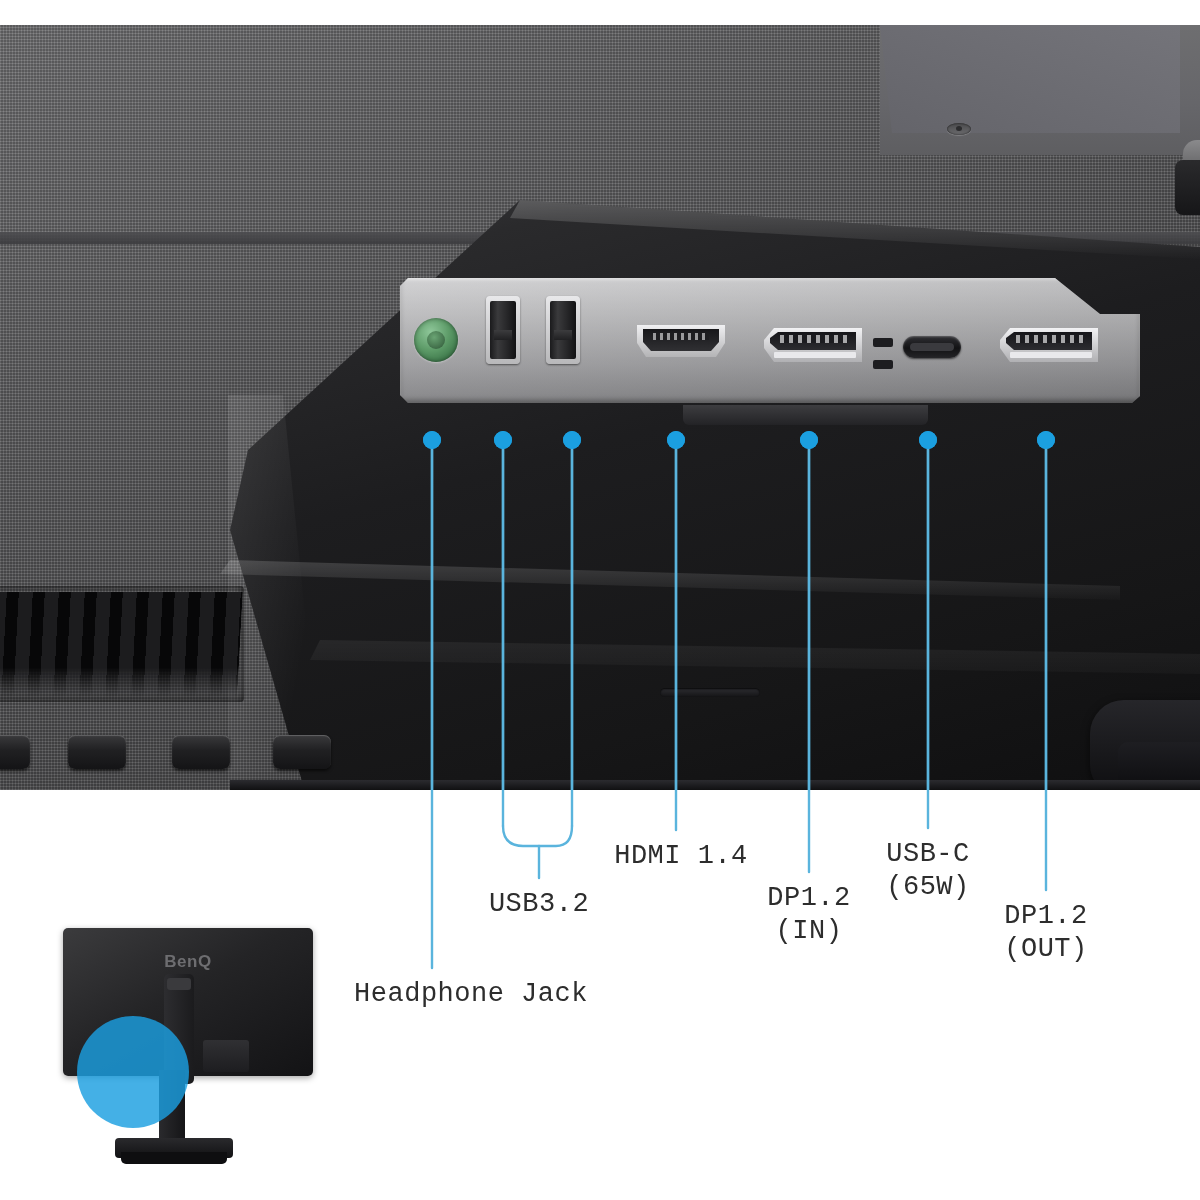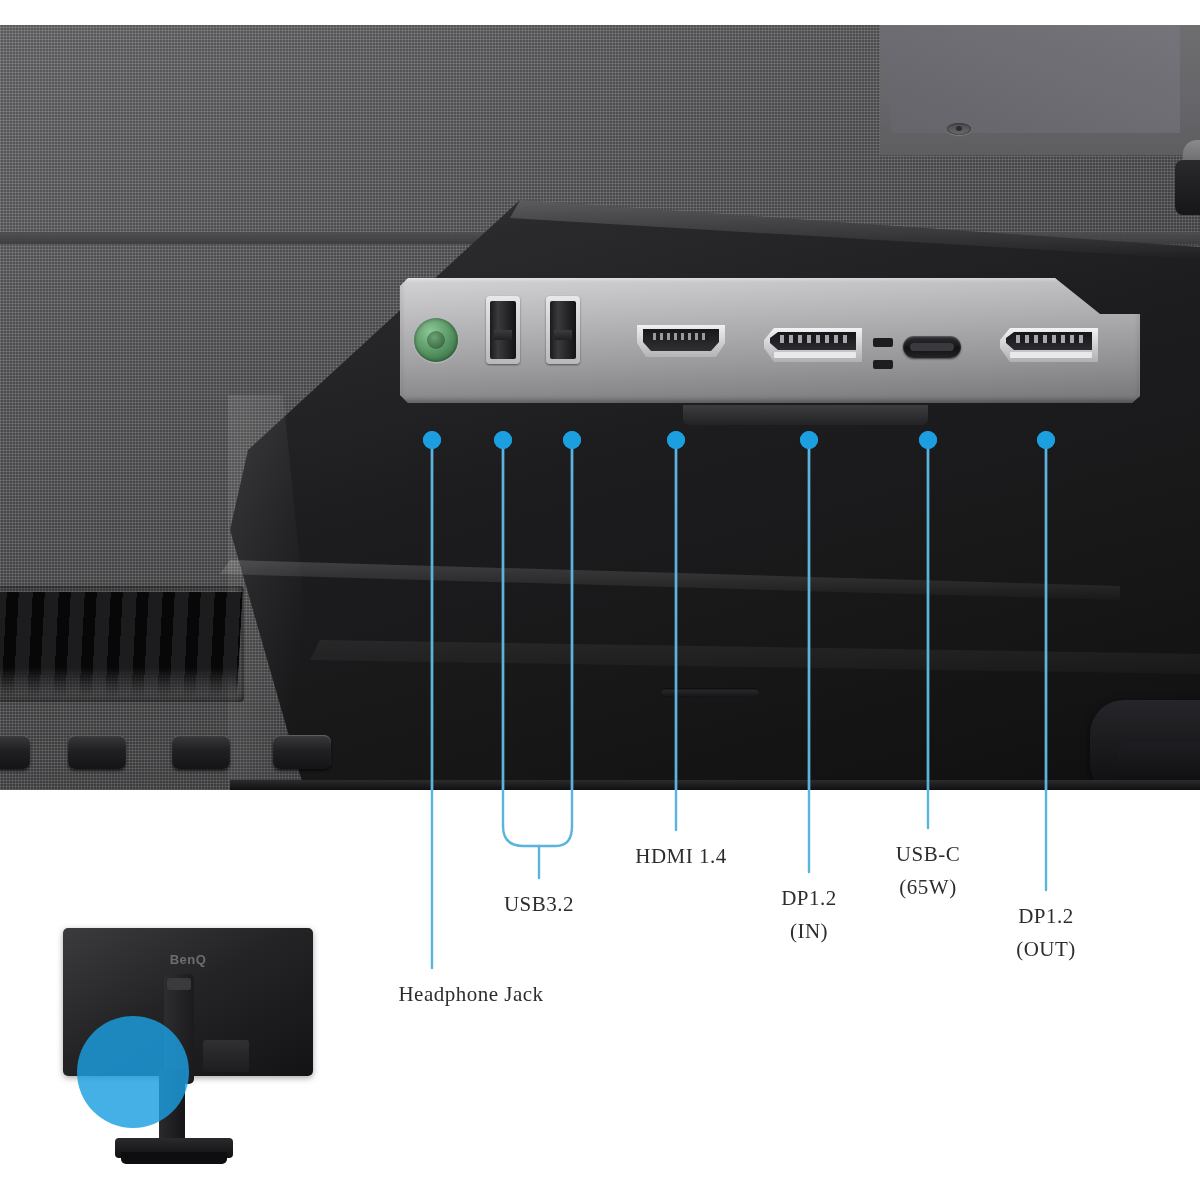--- a/index.html
+++ b/index.html
@@ -135,31 +135,31 @@
      background:linear-gradient(180deg,#26262a,#0d0d0f);box-shadow:0 3px 8px rgba(0,0,0,.6);}
   .stand-base2{position:absolute;left:1118px;top:742px;width:150px;height:56px;border-radius:10px 0 0 0;
      background:linear-gradient(180deg,#1e1e22,#0a0a0c);}
   .body-bot-edge{position:absolute;left:230px;top:780px;width:985px;height:12px;
      background:linear-gradient(180deg,#2b2b2f,#0b0b0c);}
 
   
   .callout-layer{position:absolute;left:0;top:0;width:1200px;height:1200px;pointer-events:none;}
   .dot{position:absolute;width:18px;height:18px;border-radius:50%;background:#1b9fe0;
        transform:translate(-9px,-9px);}
-  .lbl{position:absolute;color:#2d2d2d;font-size:21px;line-height:33px;letter-spacing:.5px;
+  .lbl{position:absolute;color:#2d2d2d;font-size:27px;line-height:33px;letter-spacing:.5px;
        text-align:center;transform:translateX(-50%);white-space:pre-line;
-       font-family:Liberation Serif, serif;}
+       font-family:Liberation Mono, monospace;}
 
   
   .thumb{position:absolute;left:55px;top:920px;width:268px;height:262px;}
   .mon-screen{position:absolute;left:8px;top:8px;width:250px;height:148px;border-radius:5px;
      background:linear-gradient(150deg,#3b3b3d,#242426 45%,#131315);
      box-shadow:0 2px 6px rgba(0,0,0,.35);}
   .mon-logo{position:absolute;left:50%;top:24px;transform:translateX(-50%);
-     color:#6d6d70;font-size:13px;letter-spacing:.5px;font-weight:bold;}
+     color:#6d6d70;font-size:17px;letter-spacing:.5px;font-weight:bold;}
   .mon-hinge{position:absolute;left:101px;top:46px;width:30px;height:110px;border-radius:5px;
      background:linear-gradient(90deg,#2d2d30,#1b1b1d);}
   .mon-hinge-top{position:absolute;left:104px;top:50px;width:24px;height:12px;border-radius:3px;
      background:#3a3a3d;}
   .mon-vesa{position:absolute;left:140px;top:112px;width:46px;height:32px;border-radius:3px;
      background:linear-gradient(180deg,#303033,#1d1d20);}
   .mon-neck{position:absolute;left:104px;top:150px;width:26px;height:74px;
      background:linear-gradient(90deg,#2a2a2d,#151517);}
   .mon-base{position:absolute;left:60px;top:218px;width:118px;height:20px;border-radius:4px;
      background:linear-gradient(180deg,#2a2a2d,#111113);}

